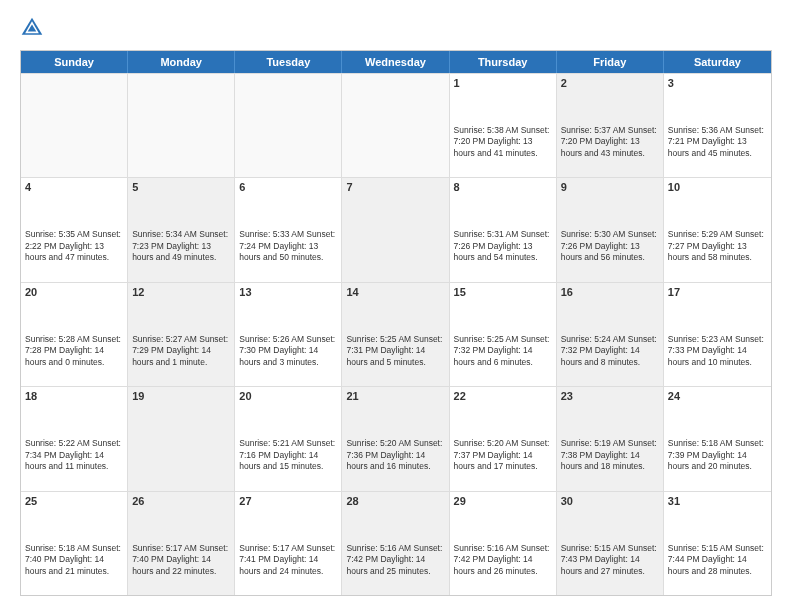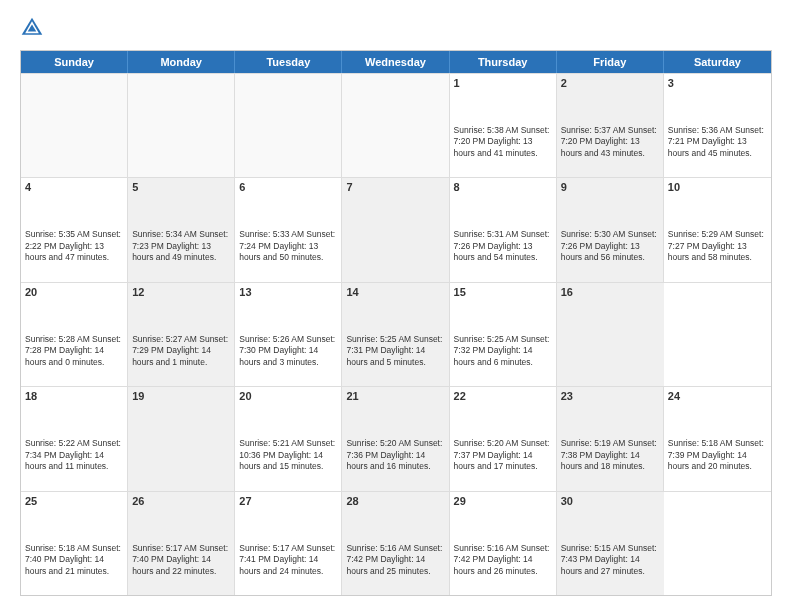--- a/index.html
+++ b/index.html
@@ -245,37 +245,48 @@
           </div>
           <div class="cal-cell">
             <span class="day-number">15</span>
             <div class="cell-text">Sunrise: 5:25 AM
 Sunset: 7:32 PM
 Daylight: 14 hours
 and 6 minutes.</div>
           </div>
           <div class="cal-cell shaded">
             <span class="day-number">16</span>
+            <div class="cell-text">Sunrise: 5:24 AM
+Sunset: 7:32 PM
+Daylight: 14 hours
+and 8 minutes.</div>
+          </div>
+          <div class="cal-cell">
+            <span class="day-number">17</span>
+            <div class="cell-text">Sunrise: 5:23 AM
+Sunset: 7:33 PM
+Daylight: 14 hours
+and 10 minutes.</div>
           </div>
         </div>
         <div class="cal-row">
           <div class="cal-cell">
             <span class="day-number">18</span>
             <div class="cell-text">Sunrise: 5:22 AM
 Sunset: 7:34 PM
 Daylight: 14 hours
 and 11 minutes.</div>
           </div>
           <div class="cal-cell shaded">
             <span class="day-number">19</span>
           </div>
           <div class="cal-cell">
             <span class="day-number">20</span>
             <div class="cell-text">Sunrise: 5:21 AM
-Sunset: 10:36 PM
+Sunset: 7:16 PM
 Daylight: 14 hours
 and 15 minutes.</div>
           </div>
           <div class="cal-cell shaded">
             <span class="day-number">21</span>
             <div class="cell-text">Sunrise: 5:20 AM
 Sunset: 7:36 PM
 Daylight: 14 hours
 and 16 minutes.</div>
           </div>
@@ -336,17 +347,24 @@
 Sunset: 7:42 PM
 Daylight: 14 hours
 and 26 minutes.</div>
           </div>
           <div class="cal-cell shaded">
             <span class="day-number">30</span>
             <div class="cell-text">Sunrise: 5:15 AM
 Sunset: 7:43 PM
 Daylight: 14 hours
 and 27 minutes.</div>
+          </div>
+          <div class="cal-cell">
+            <span class="day-number">31</span>
+            <div class="cell-text">Sunrise: 5:15 AM
+Sunset: 7:44 PM
+Daylight: 14 hours
+and 28 minutes.</div>
           </div>
         </div>
       </div>
   </div>
 </div>
 
 </body></html>

